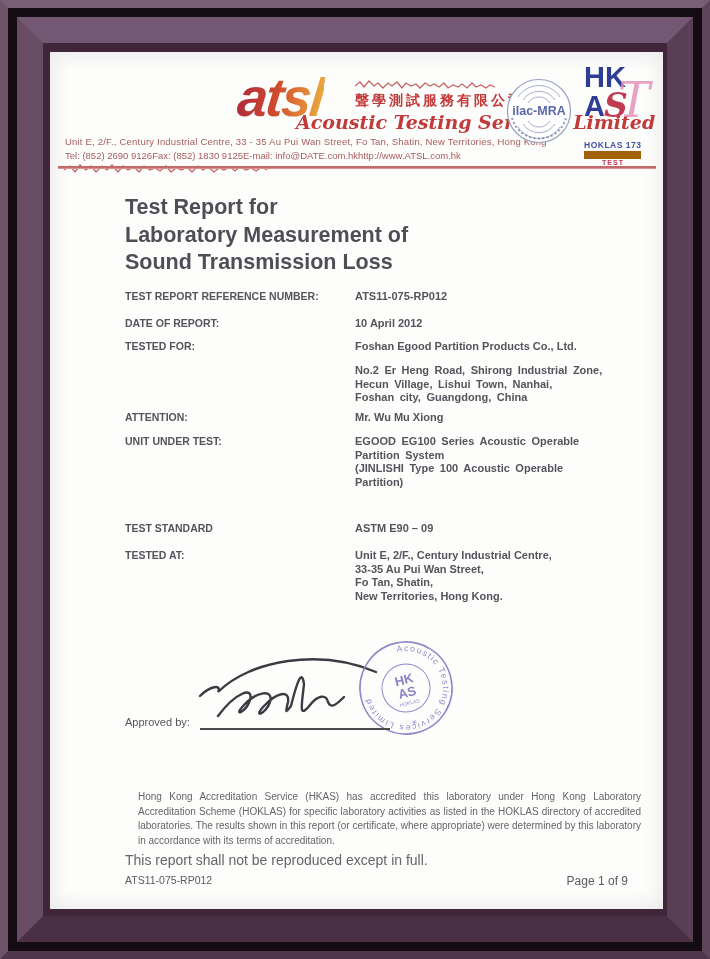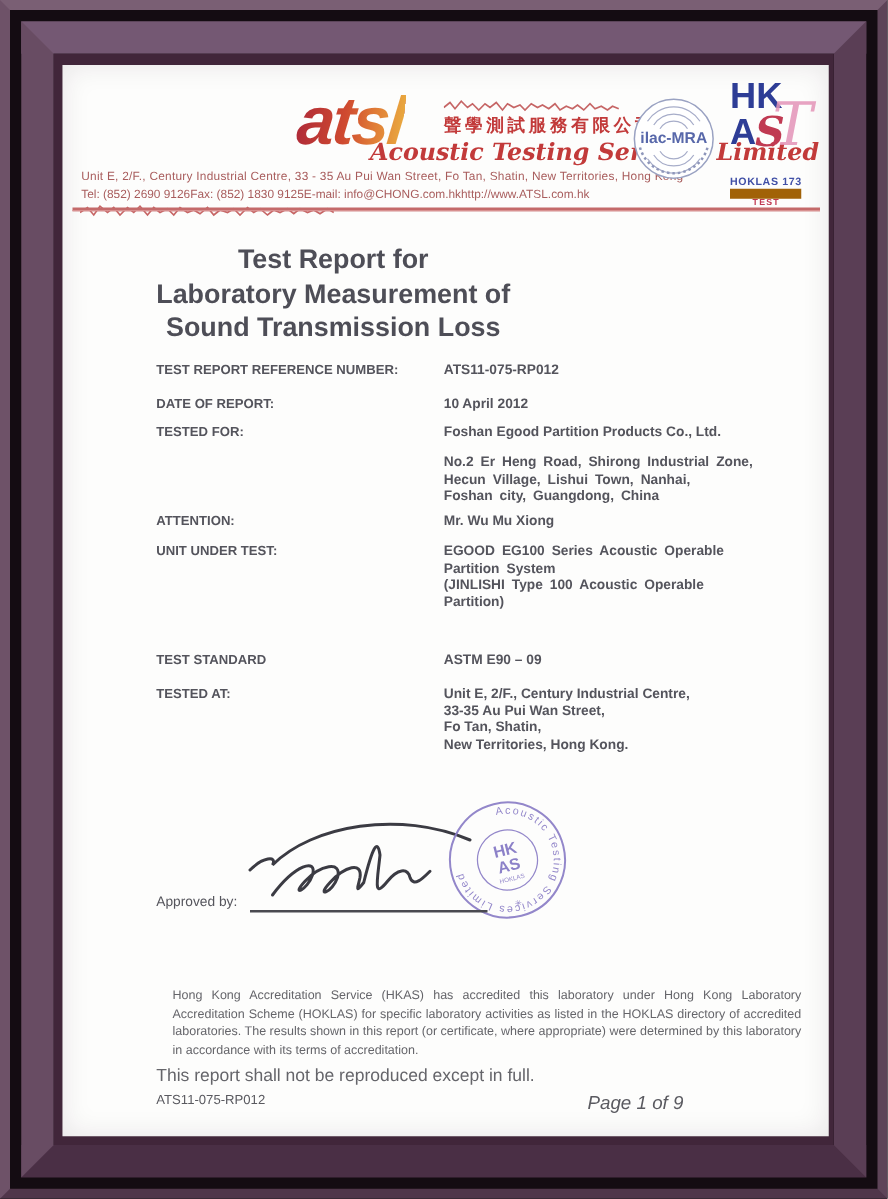--- a/index.html
+++ b/index.html
@@ -37,42 +37,42 @@
   .hkas .a { font-size:29px; font-weight:bold; color:#2e3d96; }
   .hkas .s { position:absolute; left:20px; top:-4px; font-size:33px; font-style:italic; font-weight:bold;
              font-family:"DejaVu Serif", serif; color:#c03a52; }
   .hkas .t { position:absolute; left:34px; top:-18px; font-size:48px; font-style:italic;
              font-family:"DejaVu Serif", serif; color:#e494b8; opacity:.85; }
   .hkas .hoklas { margin-top:14px; display:inline-block; font-size:8.5px; font-weight:bold; color:#4150a6;
                   border-bottom:8px solid #a16207; padding-bottom:1px; letter-spacing:.5px; }
   .hkas .test { font-size:7px; font-weight:bold; color:#c03a52; text-align:center; width:58px; letter-spacing:1px; }
 
   
-  .doc-title { left:75px; top:142px; font-size:21.5px; font-weight:bold; color:#4e4e57; line-height:27.5px;text-align:center; }
+  .doc-title { left:75px; top:142px; font-size:21.5px; font-weight:bold; color:#4e4e57; line-height:27.5px; }
 
   
   .field-row { left:75px; width:502px; }
   .field-label { position:absolute; left:0; top:0; width:225px; font-size:10.5px; font-weight:bold; color:#54545c; }
   .field-value { position:absolute; left:230px; top:0; width:272px; font-size:11px; font-weight:bold; color:#54545c;
                  white-space:pre-line; line-height:13.5px; }
   .spread { word-spacing:2.5px; }
 
   
   .approved-label { left:75px; top:664px; font-size:11px; color:#55555c; }
   .sig-line { left:150px; top:676px; width:190px; border-top:2px solid #4a4a50; }
   .signatory { left:150px; top:680px; font-size:11px; font-weight:bold; color:#54545c; line-height:13px; }
   .sig-svg { left:140px; top:590px; }
   .stamp { left:306px; top:586px; transform:rotate(-14deg); opacity:.92; }
 
   
   .accreditation { left:88px; top:738px; width:503px; font-size:10px; color:#65656a; line-height:14.5px;
                    text-align:justify; }
   .repro-note { left:75px; top:800px; font-size:14px; color:#65656a; }
   .report-num { left:75px; top:822px; font-size:10.5px; color:#5a5a60; }
-  .page-info { left:420px; top:822px; width:158px; text-align:left; font-size:15px; color:#5a5a60;font-style:italic; }
+  .page-info { left:420px; top:822px; width:158px; text-align:right; font-size:12px; color:#5a5a60; }
 </style>
 </head>
 <body>
 
 <div class="scene">
   <div class="frame-outer"></div>
   <div class="frame-groove"></div>
   <div class="frame-bevel"></div>
   <div class="frame-mat"></div>
 
@@ -84,21 +84,21 @@
     <div class="abs logo-atsl">atsl</div>
     <svg class="abs" style="left:305px; top:26px;" width="152" height="13" viewBox="0 0 152 13">
       <path class="zigzag" d="M0,8 l5,-4 l4,5 l5,-6 l5,5 l4,-3 l5,5 l5,-5 l4,3 l5,-4 l5,6 l4,-5 l5,3 l5,-2 l4,4 l5,-5 l5,3 l4,-2 l5,3 l5,-4 l4,5 l5,-3 l5,2 l4,-3 l5,4 l5,-5 l4,4 l5,-2 l5,3 l4,-3 l5,2"></path>
     </svg>
     <div class="abs company-zh">聲學測試服務有限公司</div>
     <div class="abs company-en">Acoustic Testing Services Limited</div>
     <div class="abs hdr-address">Unit E, 2/F., Century Industrial Centre, 33 - 35 Au Pui Wan Street, Fo Tan, Shatin, New Territories, Hong Kong</div>
     <div class="abs hdr-contact">
       <span>Tel: (852) 2690 9126</span>
       <span>Fax: (852) 1830 9125</span>
-      <span>E-mail: info@CHONG.com.hk</span>
+      <span>E-mail: info@DATE.com.hk</span>
       <span>http://www.ATSL.com.hk</span>
     </div>
     <div class="abs red-rule"></div>
 
     <svg class="abs ilac" width="70" height="70" viewBox="0 0 70 70">
       <circle cx="35" cy="35" r="31.5" fill="#ffffff" stroke="#9aa2c2" stroke-width="1.2"></circle>
       <path d="M24,27 A13,13 0 0 1 46,27" fill="none" stroke="#a7adc9" stroke-width="1"></path>
       <path d="M19,24 A19,19 0 0 1 51,24" fill="none" stroke="#a7adc9" stroke-width="1"></path>
       <path d="M14,21 A25,25 0 0 1 56,21" fill="none" stroke="#a7adc9" stroke-width="1"></path>
       <path d="M24,45 A13,13 0 0 0 46,45" fill="none" stroke="#a7adc9" stroke-width="1"></path>

